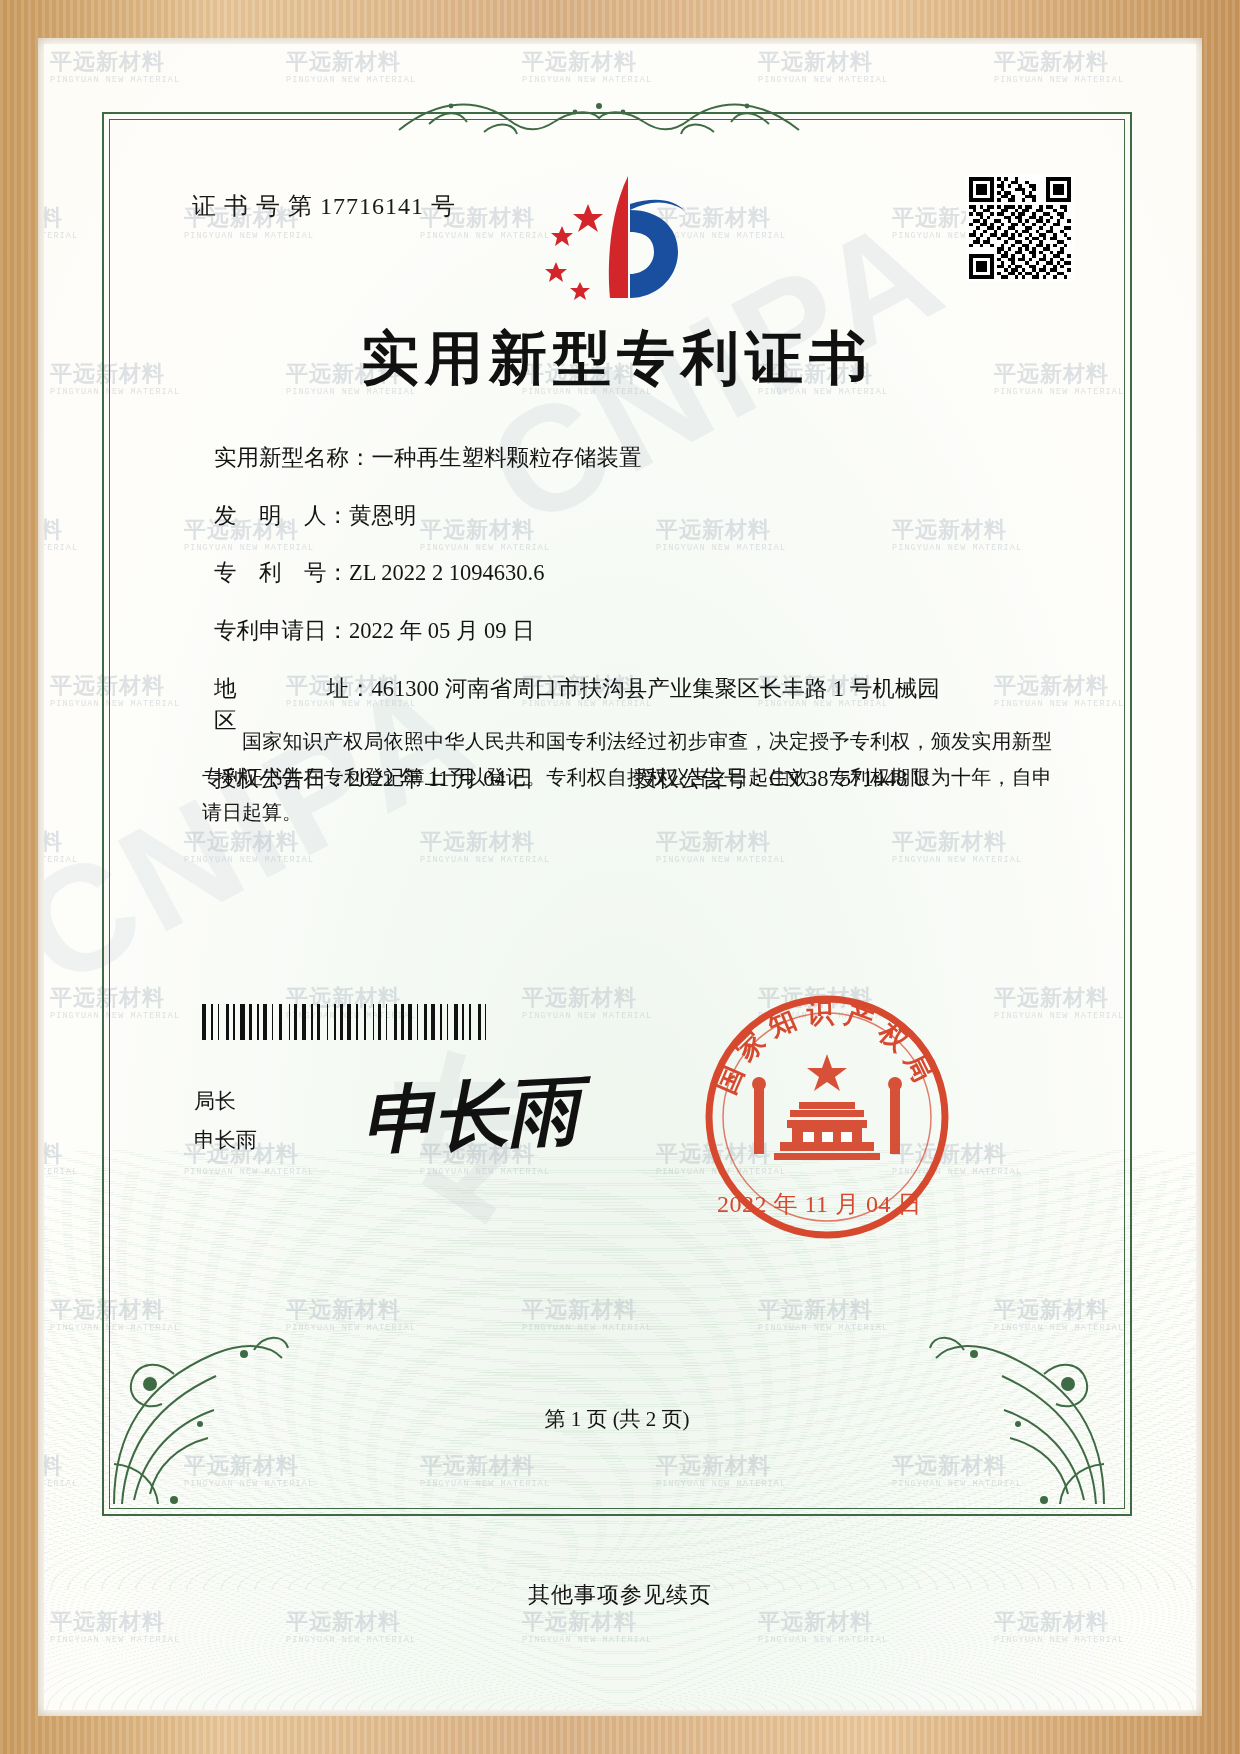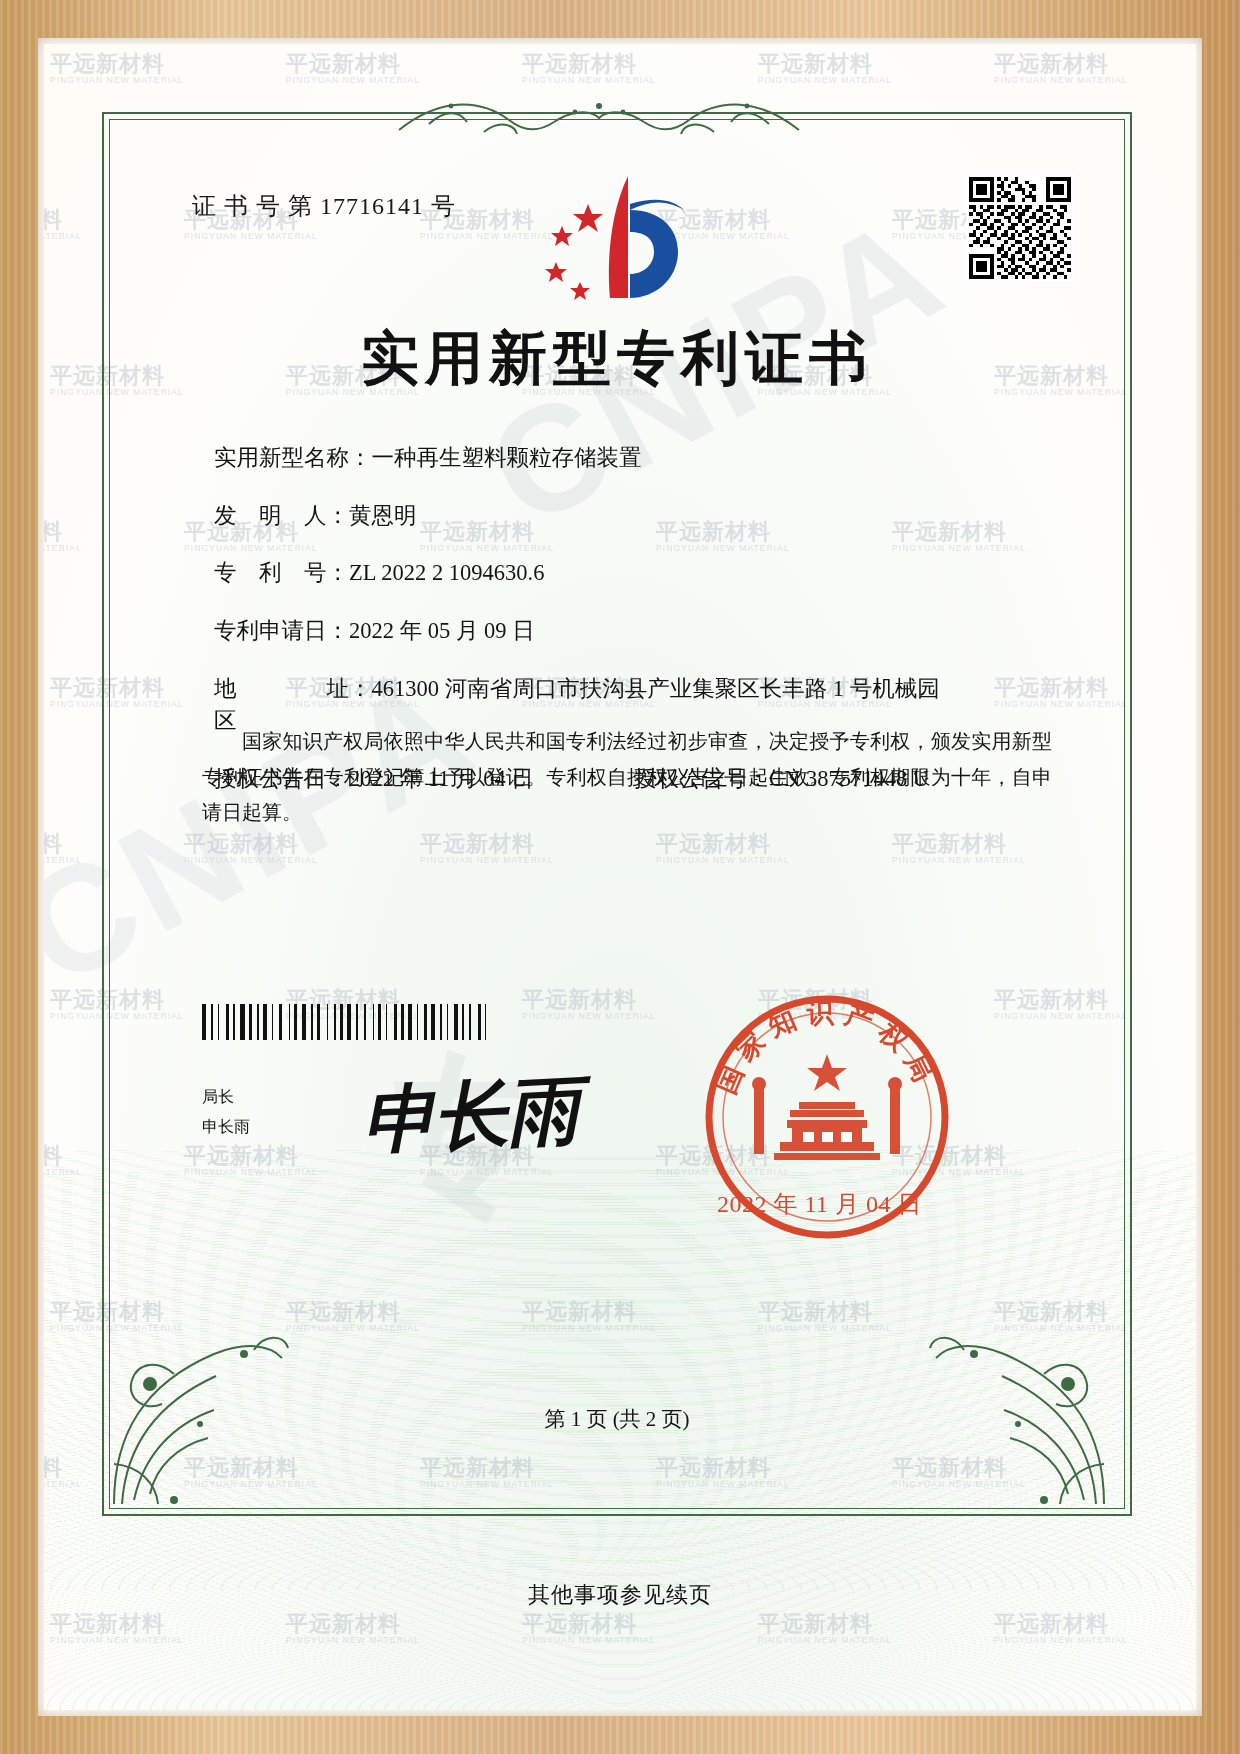--- a/index.html
+++ b/index.html
@@ -47,21 +47,21 @@
     position:absolute;left:0;right:0;bottom:120px;height:420px;
     background:repeating-radial-gradient(ellipse 1100px 190px at 42% 100%,
       rgba(120,170,125,.10) 0 2px, rgba(255,255,255,0) 2px 17px);
   }
 
   
   .wm-layer{position:absolute;inset:0;pointer-events:none;overflow:hidden;}
   .wm{
     position:absolute;white-space:nowrap;
     color:rgba(176,186,196,.42);
-    font-family:Liberation Sans, sans-serif;
+    font-family:Liberation Mono, monospace;
     transform:rotate(0deg);
   }
   .wm .wm-cn{font-size:22px;font-weight:700;letter-spacing:1px;display:block;line-height:1.05;}
   .wm .wm-en{font-size:8.5px;letter-spacing:1.1px;display:block;}
   .wm-big{
     position:absolute;left:430px;top:240px;
     font-family:"Liberation Sans","DejaVu Sans",sans-serif;
     font-size:150px;font-weight:700;color:rgba(185,195,205,.22);
     transform:rotate(-28deg);letter-spacing:6px;
   }
@@ -139,21 +139,21 @@
 
   
   .barcode{
     position:absolute;left:100px;top:892px;width:290px;height:36px;
     display:flex;align-items:flex-start;
   }
   .barcode i{display:block;height:36px;background:#111;margin-right:1.5px;}
 
   
   .sig-label{
-    position:absolute;left:100px;top:970px;font-size:16px;line-height:1.85;color:#141414;
+    position:absolute;left:92px;top:970px;font-size:21px;line-height:1.85;color:#141414;
   }
   .sig-script{
     position:absolute;left:260px;top:955px;
     font-size:74px;color:#111;font-family:"DejaVu Serif",serif;
     font-style:italic;font-weight:700;letter-spacing:-2px;
     transform:rotate(-3deg);
   }
 
   
   .seal{

